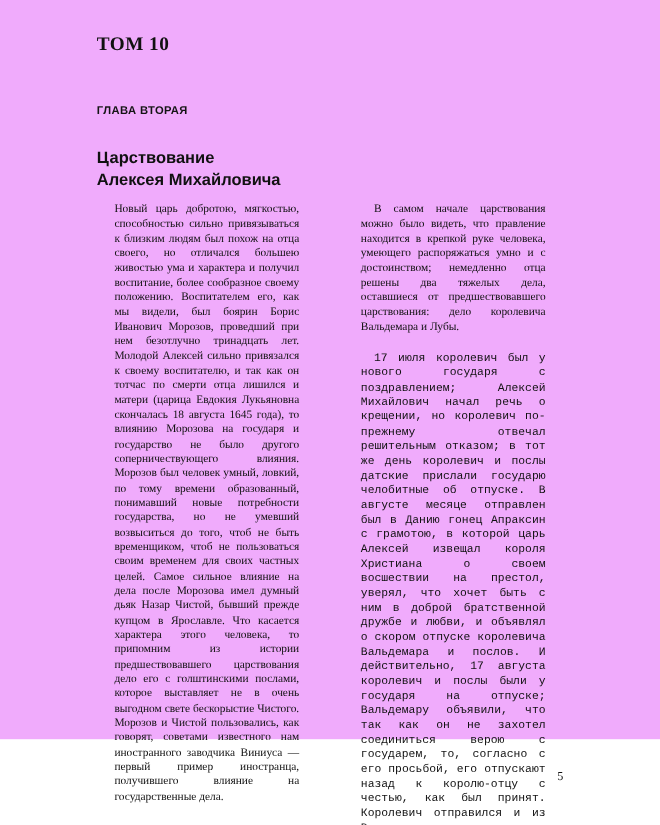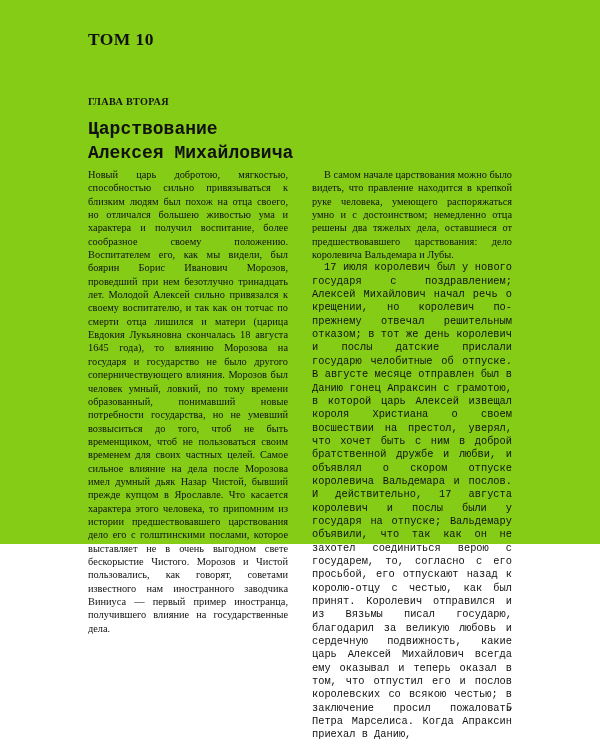--- a/index.html
+++ b/index.html
@@ -10,22 +10,22 @@
   body {
     width: 600px;
     height: 750px;
     overflow: hidden;
     font-family: "Liberation Serif", "DejaVu Serif", serif;
     color: #111111;
   }
   .page {
     position: relative;
     width: 600px;
-    height: 544px;
-    background: #84cc16;
+    height: 672px;
+    background: #f0abfc;
     box-sizing: border-box;
   }
 
   
   .volume-title {
     position: absolute;
     left: 88px;
     top: 30px;
     font-family: "Liberation Serif", "DejaVu Serif", serif;
     font-weight: bold;
@@ -36,53 +36,53 @@
   }
 
   
   .chapter-block {
     position: absolute;
     left: 88px;
     top: 96px;
     width: 230px;
   }
   .chapter-label {
-    font-family: Liberation Serif, serif;
+    font-family: Liberation Sans, sans-serif;
     font-weight: bold;
     font-size: 10.2px;
     letter-spacing: 0.35px;
     color: #141414;
     line-height: 1.2;
-    margin-bottom: 10px;
+    margin-bottom: 26px;
   }
   .chapter-title {
-    font-family: Liberation Mono, monospace;
+    font-family: Liberation Sans, sans-serif;
     font-weight: bold;
-    font-size: 18px;
+    font-size: 15px;
     line-height: 1.32;
     color: #111111;
   }
   .chapter-title .line2 {
     display: block;
   }
 
   
   .columns {
     position: absolute;
     left: 88px;
     top: 168px;
     width: 424px;
     display: flex;
     gap: 24px;
   }
   .col {
     width: 200px;
   }
   .col p {
-    margin: 0;
+    margin: 16px;
     font-family: "Liberation Serif", "DejaVu Serif", serif;
     font-size: 10.35px;
     line-height: 13.35px;
     text-align: justify;
     text-justify: inter-word;
     color: #111111;
     hyphens: manual;
     -webkit-hyphens: manual;
   }
   .col p + p {

